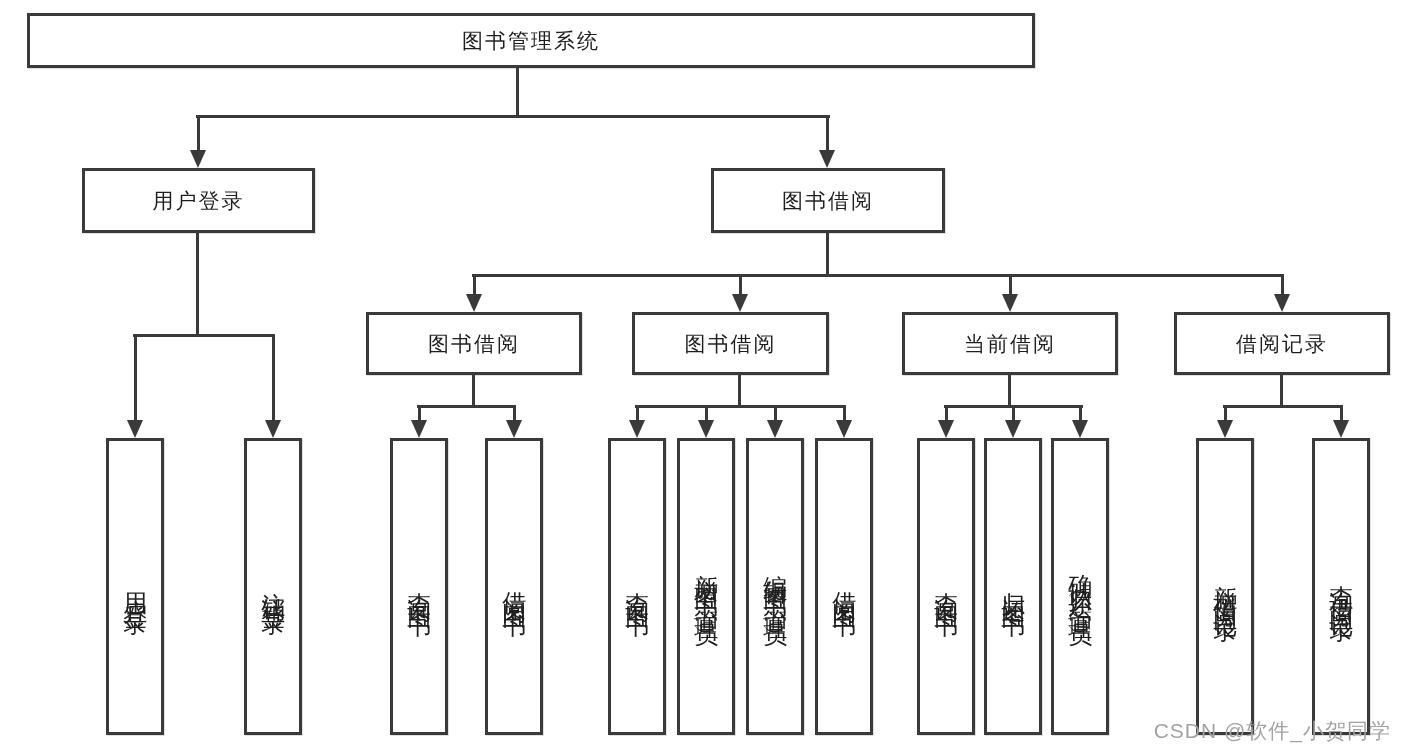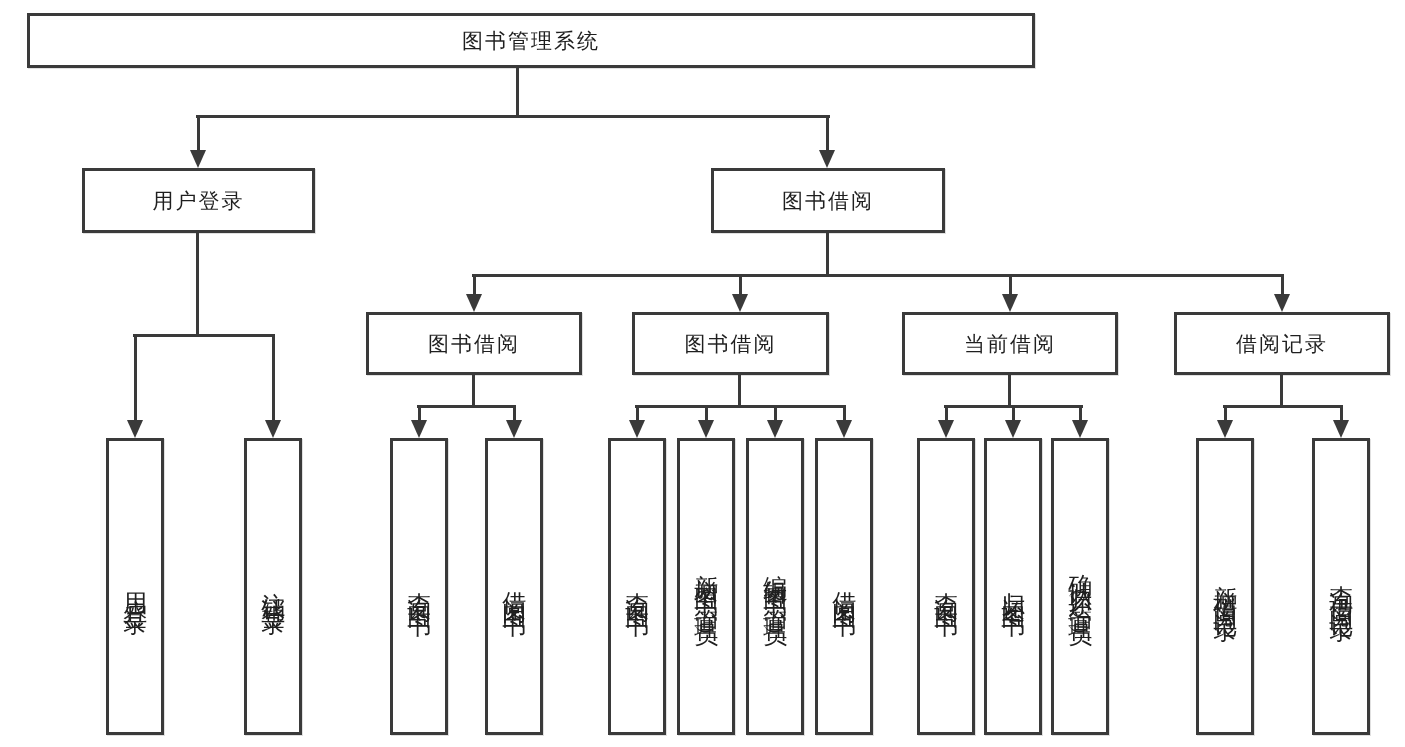--- a/index.html
+++ b/index.html
@@ -156,14 +156,15 @@
   <div class="stem" style="left:1079px;top:405px;height:15px"></div>
   <div class="ahead" style="left:1072px;top:420px"></div>
 
   <div class="vline" style="left:1280px;top:375px;height:33px"></div>
   <div class="hline" style="left:1223px;top:405px;width:120px"></div>
   <div class="stem" style="left:1224px;top:405px;height:15px"></div>
   <div class="ahead" style="left:1217px;top:420px"></div>
   <div class="stem" style="left:1340px;top:405px;height:15px"></div>
   <div class="ahead" style="left:1333px;top:420px"></div>
 
+  <div class="wm">CSDN @软件_小贺同学</div>
 
 </div>
 
 </body></html>

